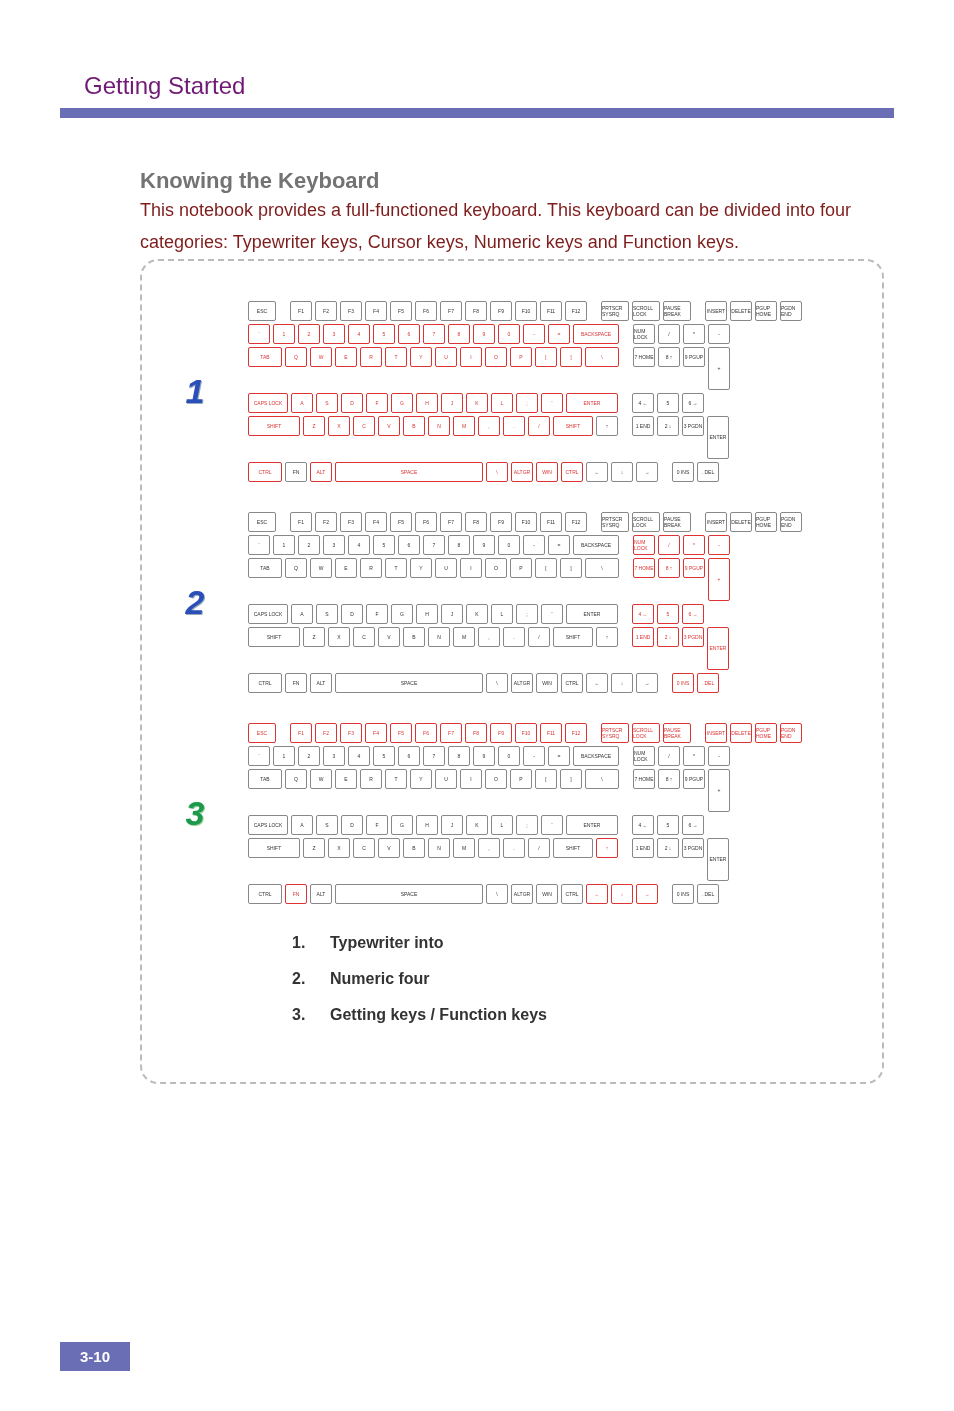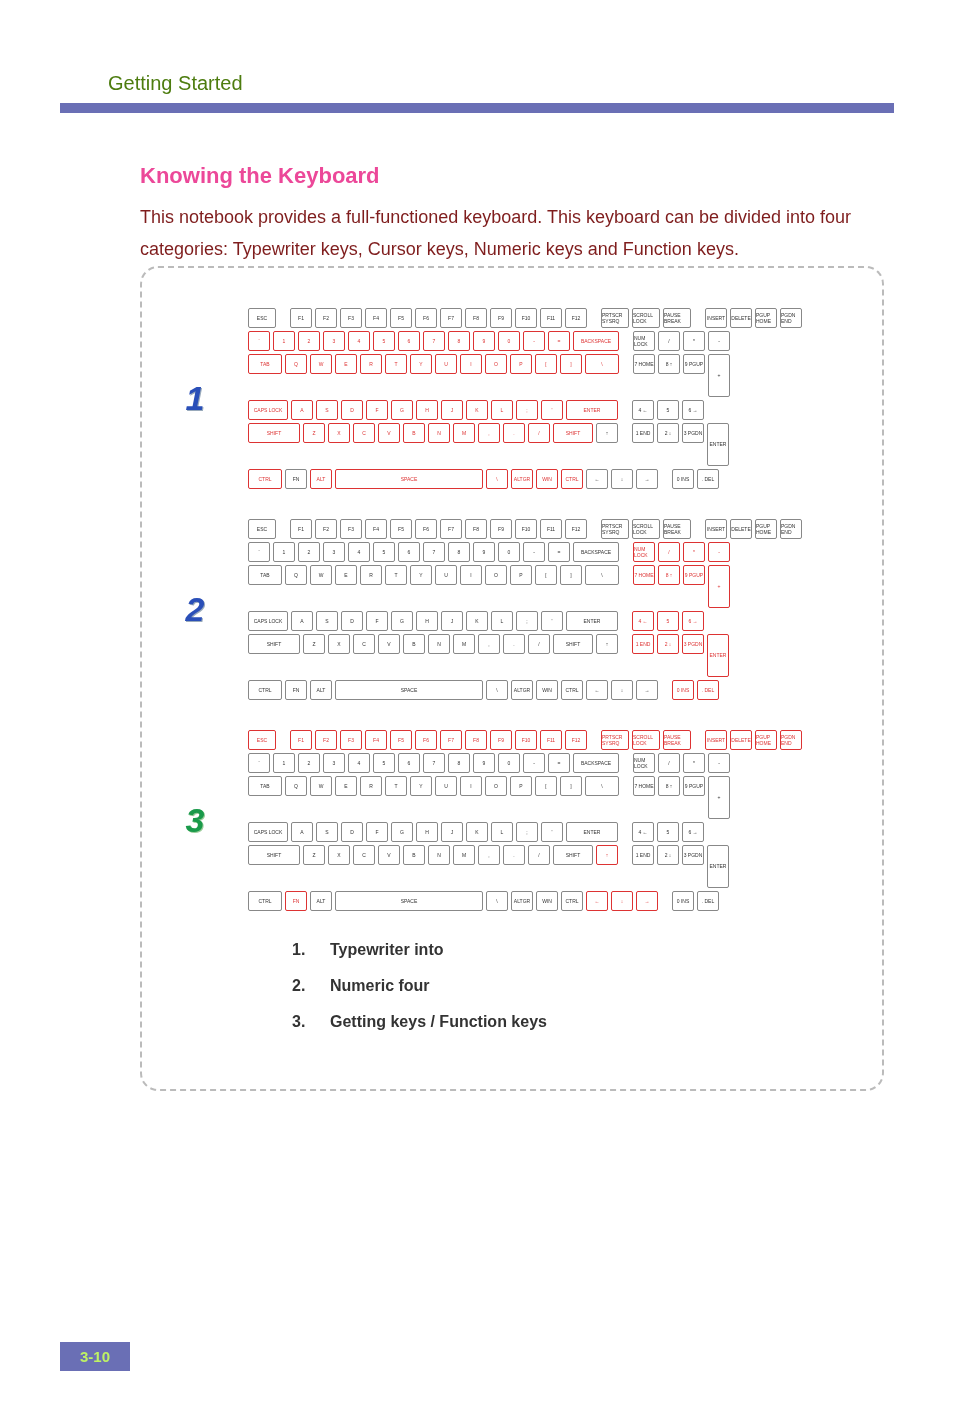--- a/index.html
+++ b/index.html
@@ -10,39 +10,38 @@
     height: 1411px;
     position: relative;
     color: #333;
   }
   .page {
     padding: 72px 60px 40px 60px;
     position: relative;
     height: 100%;
   }
   .header-title {
-    font-size: 20px;
-    color: #4d7c0f;
+    font-size: 24px;
+    color: #701a75;
     padding-bottom: 8px;
-    margin-left: 48px;
+    margin-left: 24px;
   }
   .header-bar {
     height: 10px;
     background: linear-gradient(to right, #6a6fb5 0%, #6a6fb5 100%);
     margin-bottom: 50px;
   }
   .content {
     margin-left: 80px;
     margin-right: 10px;
   }
   .section-title {
     font-size: 22px;
     font-weight: bold;
-    color: #ec4899;
-    margin-bottom: 12px;
+    color: #737373;
   }
   .intro {
     font-size: 18px;
     line-height: 1.8;
     color: #7f1d1d;
   }
   .figure-box {
     border: 2px dashed #bbb;
     border-radius: 18px;
     padding: 40px 30px 40px 30px;
@@ -108,21 +107,21 @@
     display: flex;
     gap: 20px;
   }
   .legend-item .num { width: 18px; }
 
   .page-num {
     position: absolute;
     bottom: 40px;
     left: 60px;
     background: #6a6fb5;
-    color: #bef264;
+    color: #ffffff;
     padding: 6px 20px;
     font-size: 15px;
     font-weight: bold;
   }
 
   .numpad-col { display:flex; flex-direction:column; gap:3px; }
 </style>
 </head>
 <body>
 

